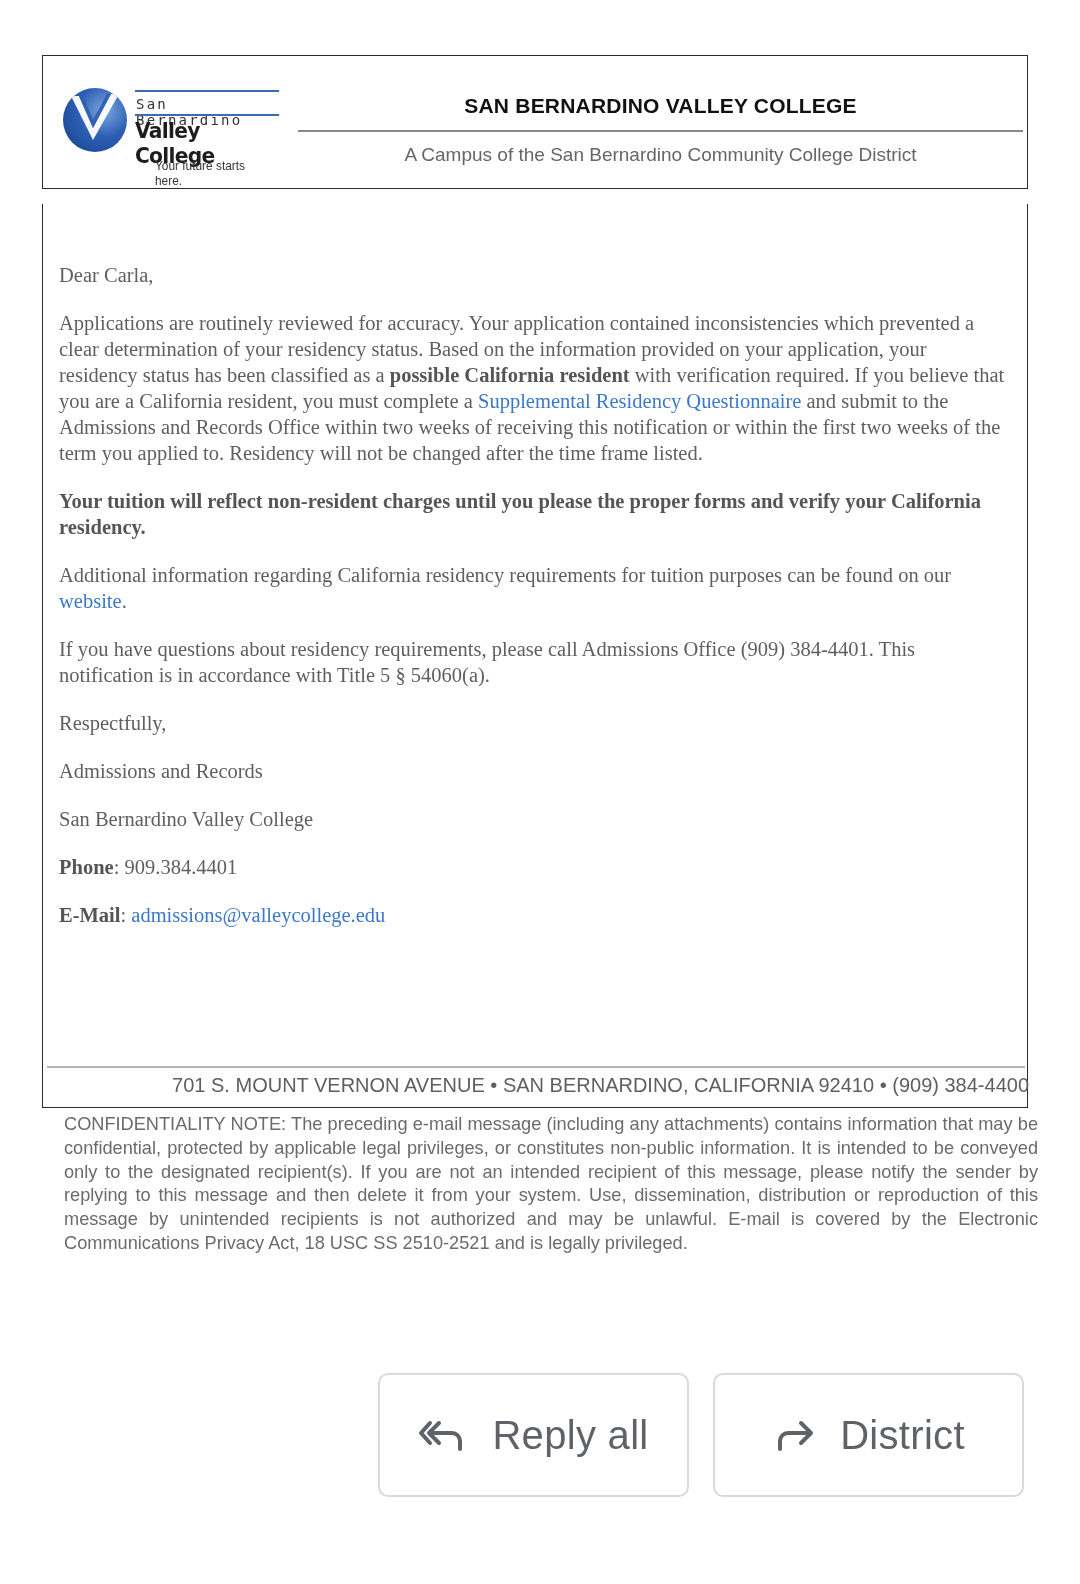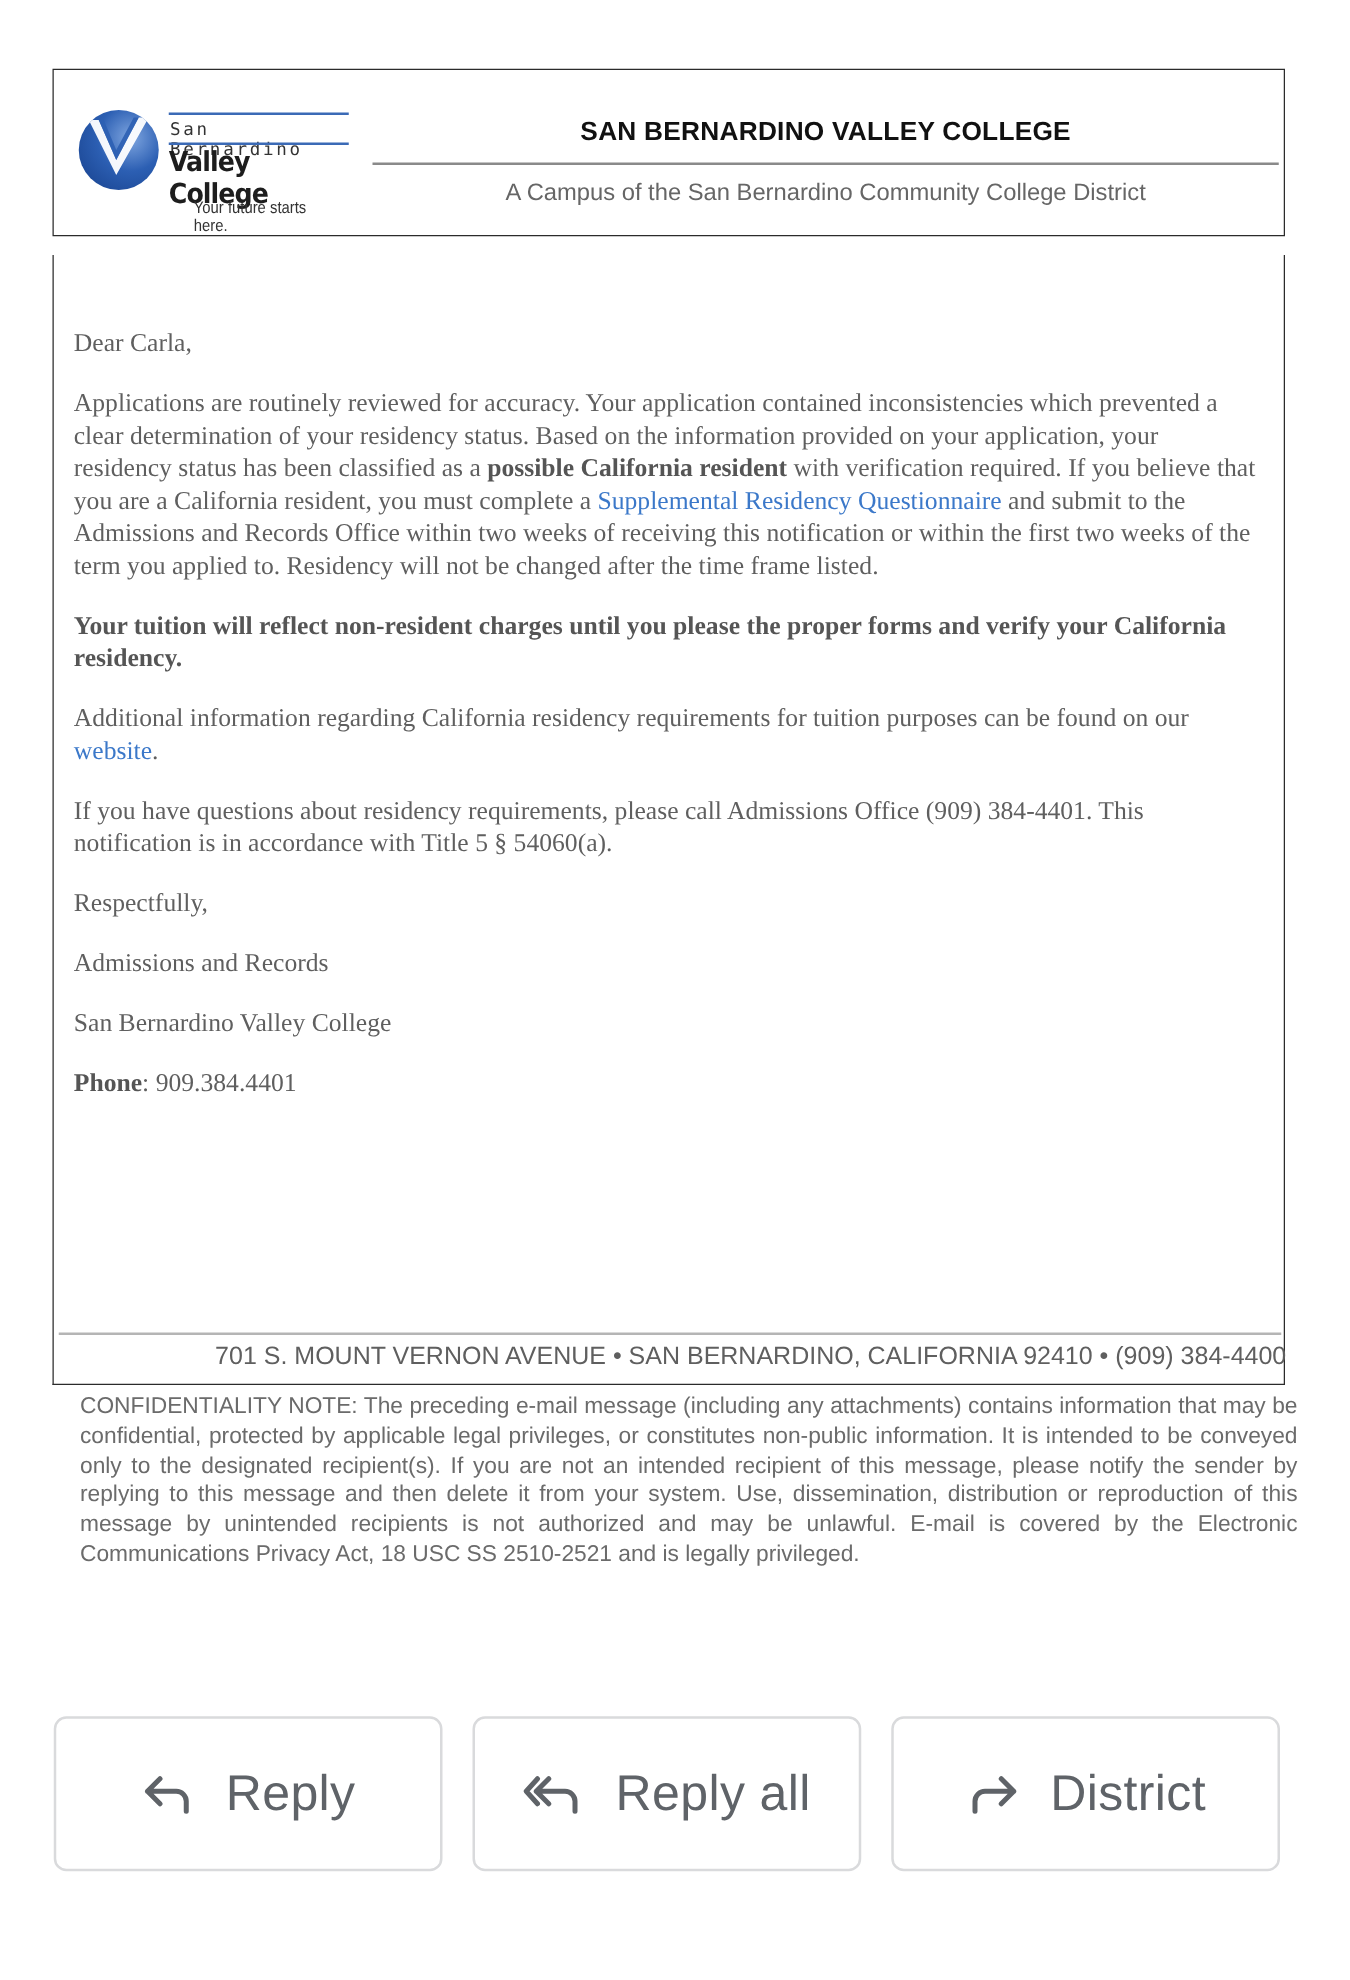--- a/index.html
+++ b/index.html
@@ -74,36 +74,29 @@
   <div class="content">
     <p>Dear Carla,</p>
     <p><span>Applications are routinely reviewed for accuracy. Your application contained inconsistencies which prevented a clear determination of your residency status. Based on the information provided on your application, your residency status has been classified as a </span><b>possible California resident</b><span> with verification required. If you believe that you are a California resident, you must complete a </span><a class="link">Supplemental Residency Questionnaire</a><span> and submit to the Admissions and Records Office within two weeks of receiving this notification or within the first two weeks of the term you applied to. Residency will not be changed after the time frame listed.</span></p>
     <p><b>Your tuition will reflect non-resident charges until you please the proper forms and verify your California residency.</b></p>
     <p><span>Additional information regarding California residency requirements for tuition purposes can be found on our </span><a class="link">website</a><span>.</span></p>
     <p>If you have questions about residency requirements, please call Admissions Office (909) 384-4401. This notification is in accordance with Title 5 § 54060(a).</p>
     <p>Respectfully,</p>
     <p>Admissions and Records</p>
     <p>San Bernardino Valley College</p>
     <p><b>Phone</b>: <span>909.384.4401</span></p>
+    <p><b>E-Mail</b>: <a class="link">admissions@valleycollege.edu</a></p>
   </div>
   <div class="footer-rule"></div>
   <div class="address">701 S. MOUNT VERNON AVENUE • SAN BERNARDINO, CALIFORNIA 92410 • (909) 384-4400</div>
 </div>
 
 <div class="confidential">CONFIDENTIALITY NOTE: The preceding e-mail message (including any attachments) contains information that may be confidential, protected by applicable legal privileges, or constitutes non-public information. It is intended to be conveyed only to the designated recipient(s). If you are not an intended recipient of this message, please notify the sender by replying to this message and then delete it from your system. Use, dissemination, distribution or reproduction of this message by unintended recipients is not authorized and may be unlawful. E-mail is covered by the Electronic Communications Privacy Act, 18 USC SS 2510-2521 and is legally privileged.</div>
 
 <div class="actions">
-  <div class="action-btn" style="left:0">
-    <span>
-      <svg width="44" height="40" viewBox="0 0 44 40">
-          <path d="M15 8 L5 18 L15 28 M5 18 H28 a8 8 0 0 1 8 8 V34" fill="none" stroke="#5f6368" stroke-width="4" stroke-linecap="round" stroke-linejoin="round"></path>
-        </svg>
-    </span>
-    <span class="label">Reply</span>
-  </div>
   <div class="action-btn" style="left:335px">
     <span>
       <svg width="50" height="40" viewBox="0 0 50 40">
           <path d="M12 8 L3 18 L12 28" fill="none" stroke="#5f6368" stroke-width="4" stroke-linecap="round" stroke-linejoin="round"></path>
           <path d="M21 8 L11 18 L21 28 M11 18 H34 a8 8 0 0 1 8 8 V34" fill="none" stroke="#5f6368" stroke-width="4" stroke-linecap="round" stroke-linejoin="round"></path>
         </svg>
     </span>
     <span class="label">Reply all</span>
   </div>
   <div class="action-btn" style="left:670px">

